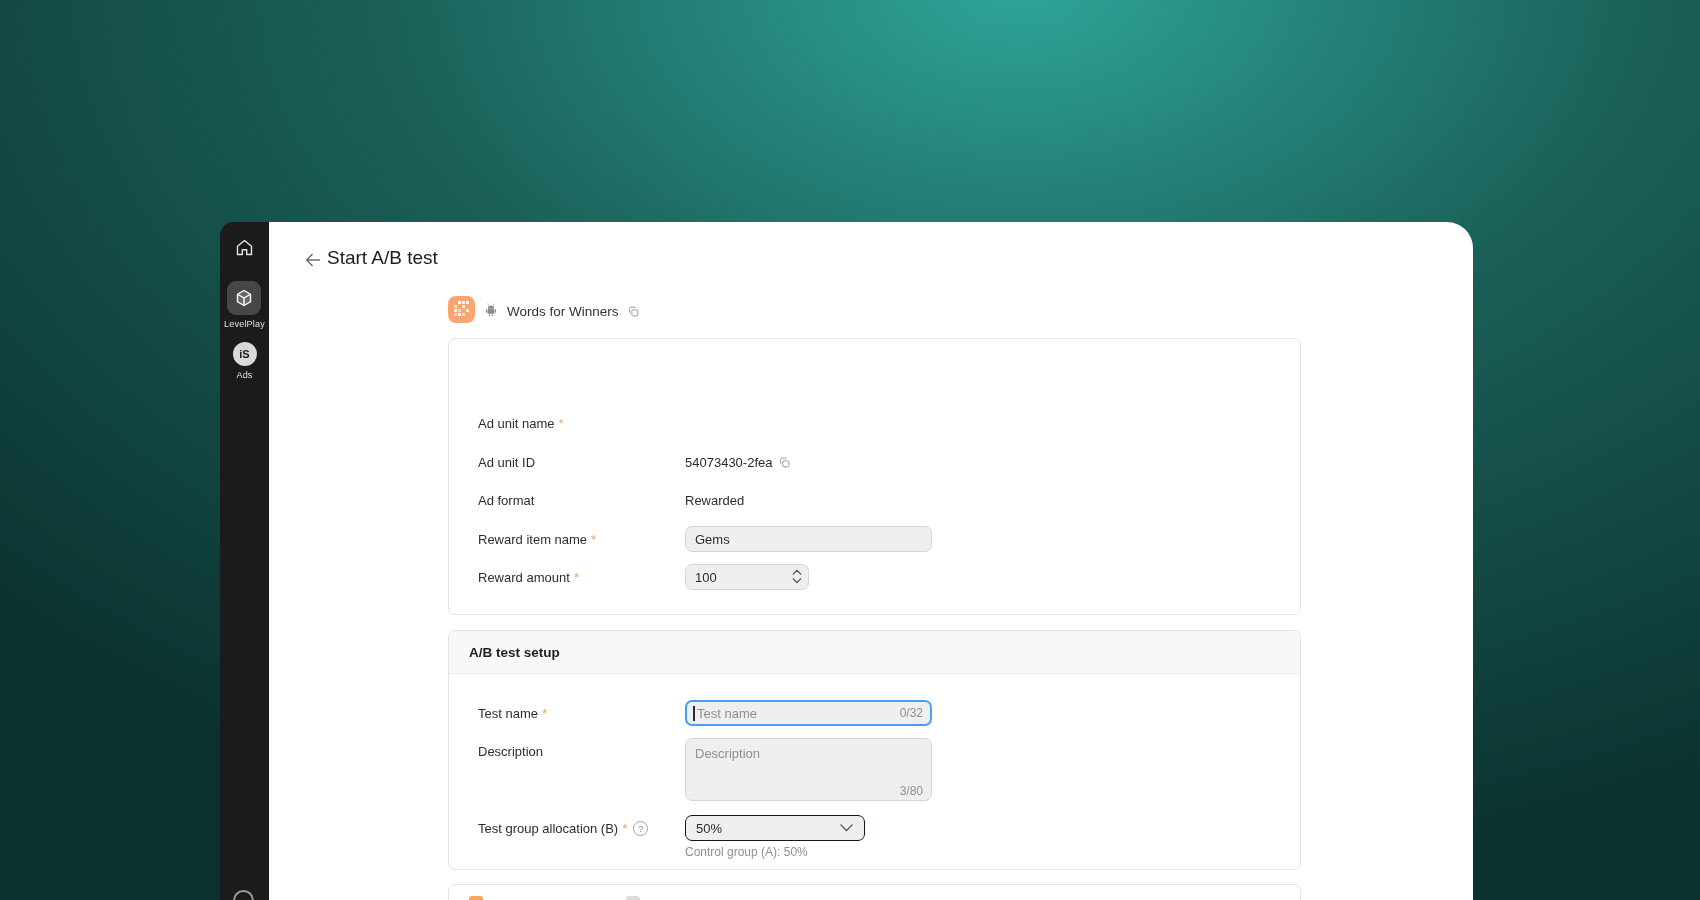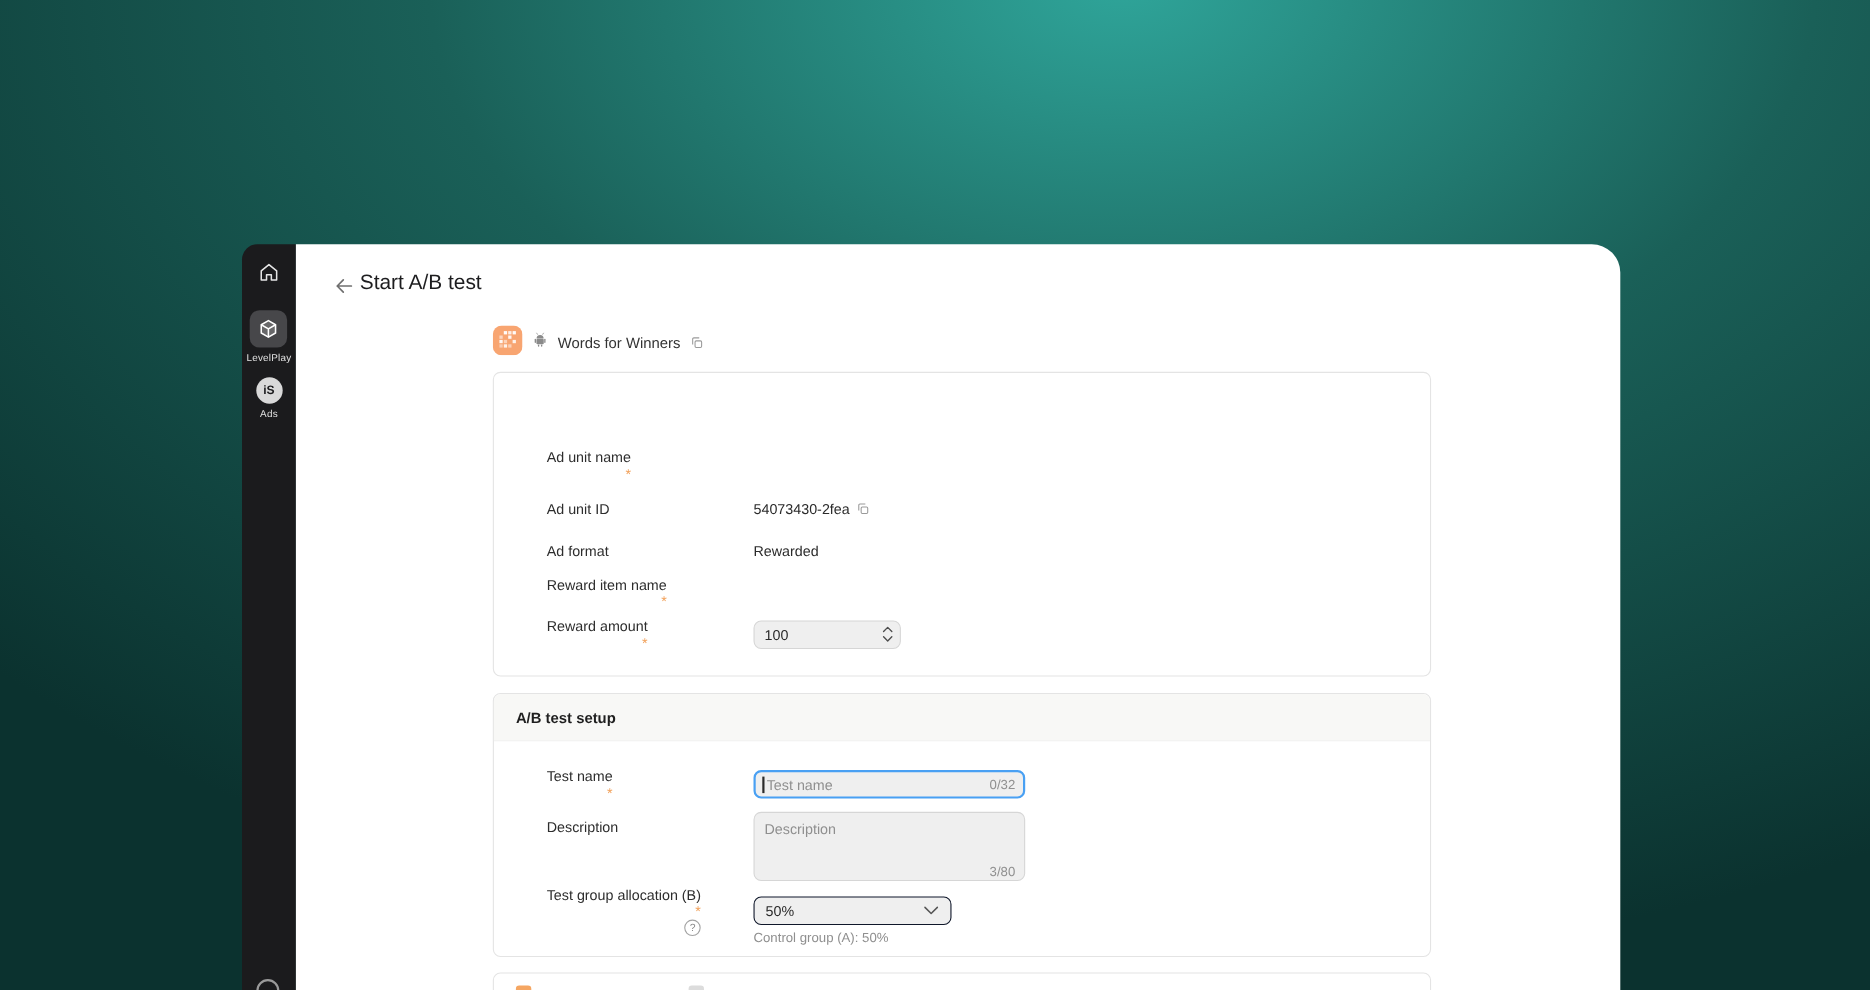--- a/index.html
+++ b/index.html
@@ -50,33 +50,33 @@
   .card-1 { top:116px; height:277px; }
   .card-2 { top:408px; height:240px; }
   .card-3 { top:662px; height:26px; overflow:hidden; }
   .card-head {
     height:43px; background:#f8f8f6; border-bottom:1px solid #ececec;
     border-radius:7px 7px 0 0; display:flex; align-items:center; padding-left:20px;
   }
   .card-title { font-size:13.5px; font-weight:700; color:#1f1f1f; }
 
   .row { position:absolute; left:0; right:0; height:28px; display:flex; align-items:center; }
-  .row-label { position:absolute; left:48px; display:flex; align-items:flex-end; font-size:13px; color:#2d2d2d;flex-direction:column; }
+  .row-label { position:absolute; left:29px; display:flex; align-items:flex-start; font-size:13px; color:#2d2d2d; }
   .row-ctrl { position:absolute; left:236px; display:flex; align-items:center; }
   .req { color:#f2a25c; margin-left:4px; font-size:13px; }
 
   .input-wrap { position:relative; }
   .text-input {
     width:247px; height:26px; background:#efefef; border:1px solid #d6d6d6; border-radius:7px;
     padding:0 42px 0 9px; font-family:"Liberation Sans","DejaVu Sans",sans-serif;
     font-size:13px; color:#2b2b2b; outline:none;
   }
   .text-input.no-counter { padding-right:9px; }
   .text-input.focused { border:2px solid #49a0f3; padding-left:10px; }
-  .num-input { width:134px; padding-right:40px; }
+  .num-input { width:124px; padding-right:40px; }
   ::placeholder { color:#8f8f8f; opacity:1; }
   .counter { position:absolute; right:9px; top:50%; transform:translateY(-50%); font-size:12px; color:#909090; }
   .caret { position:absolute; left:8px; top:6px; width:1.5px; height:15px; background:#2b2b2b; }
 
   .stepper { position:absolute; right:7px; top:4px; display:flex; flex-direction:column; gap:1px; cursor:pointer; }
 
   .textarea {
     width:247px; height:63px; resize:none; background:#efefef; border:1px solid #d6d6d6;
     border-radius:7px; padding:7px 9px; font-family:"Liberation Sans","DejaVu Sans",sans-serif;
     font-size:13px; color:#2b2b2b; outline:none;
@@ -207,20 +207,25 @@
       <span class="row-ctrl static-val">
         <span>Rewarded</span>
       </span>
     </div>
 
     <div class="row" style="top:186px;">
       <span class="row-label">
         <span>Reward item name</span>
           <span class="req">*</span>
       </span>
+      <span class="row-ctrl">
+        <span class="input-wrap">
+          <input class="text-input no-counter" value="Gems" style="">
+        </span>
+      </span>
     </div>
 
     <div class="row" style="top:224px;">
       <span class="row-label">
         <span>Reward amount</span>
           <span class="req">*</span>
       </span>
       <span class="row-ctrl">
         <span class="input-wrap">
           <input class="text-input num-input" value="100" style="">

